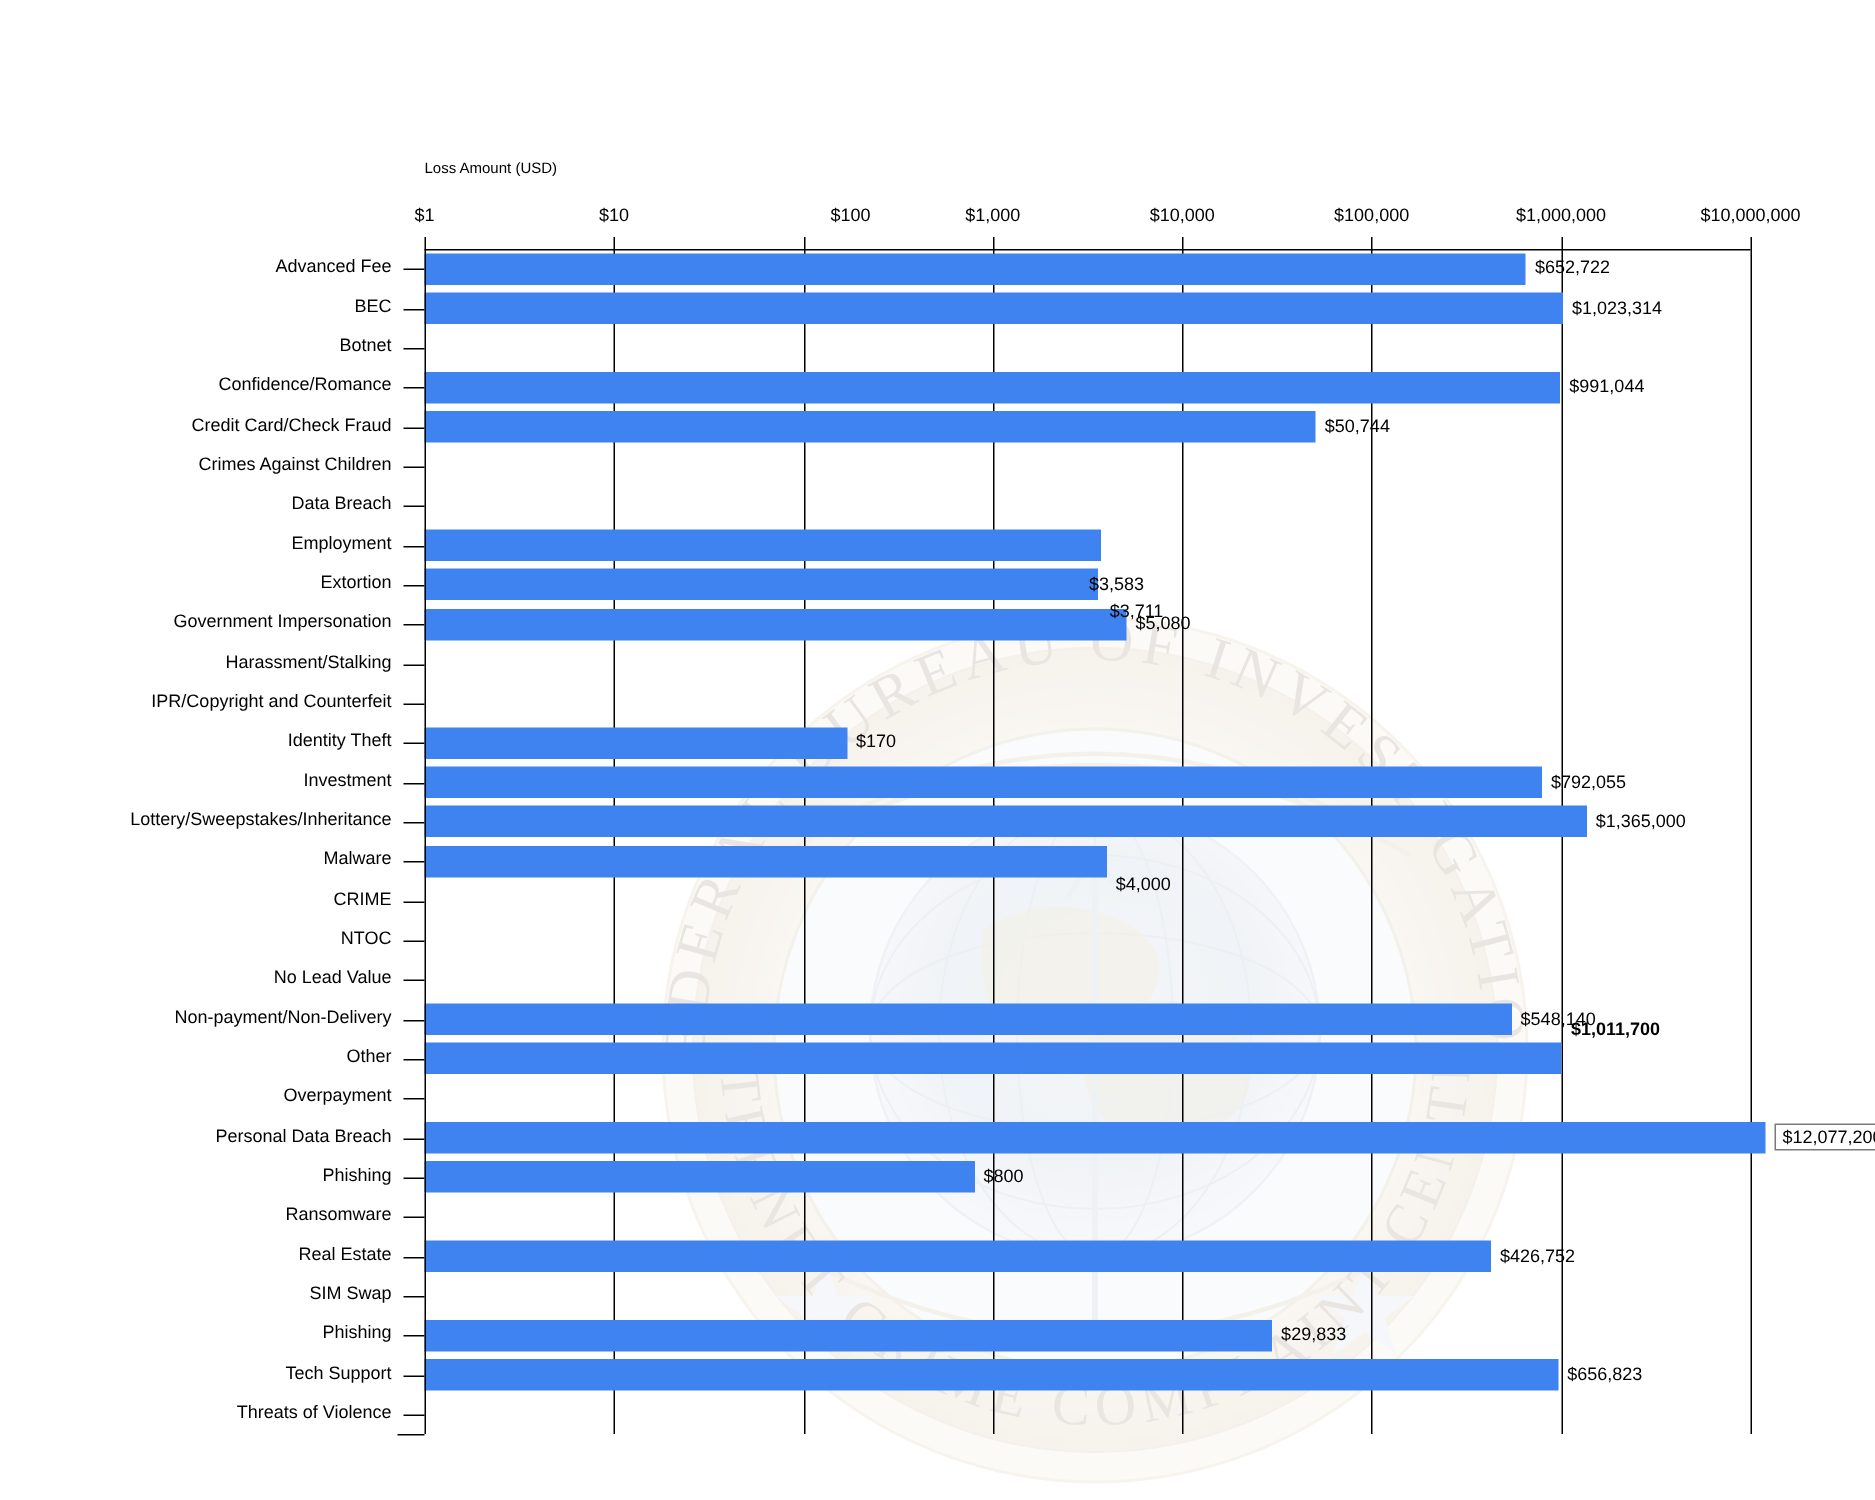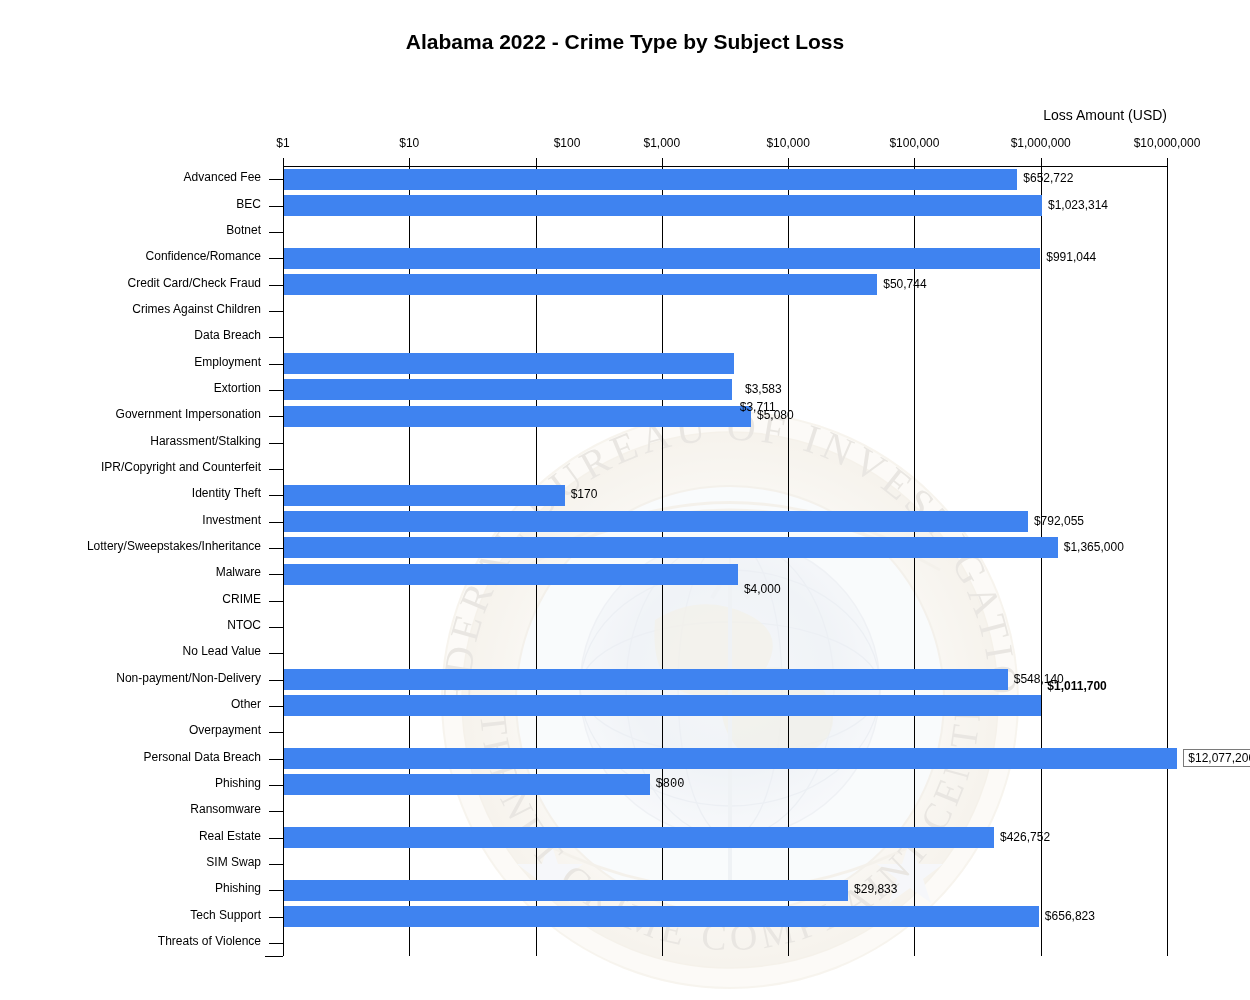--- a/index.html
+++ b/index.html
@@ -34,22 +34,22 @@
     letter-spacing: 0px;
     color: #000;
   }
 
   
   .axis-title {
     position: absolute;
     left: 283px;
     top: 107px;
     width: 884px;
-    text-align: right;
-    font-size: 14px;
+    text-align: left;
+    font-size: 10px;
     color: #000;
   }
 
   
   .watermark {
     position: absolute;
     left: 400px;
     top: 370px;
     width: 660px;
     height: 620px;
@@ -167,21 +167,20 @@
     border: 1px solid #7a7a7a;
     padding: 1px 4px;
     top: -10px;
   }
 </style>
 </head>
 <body>
 
 <div id="chart-root">
 
-  <div class="chart-title">Alabama 2022 - Crime Type by Subject Loss</div>
 
   <div class="axis-title">Loss Amount (USD)</div>
 
   <svg class="watermark" viewBox="0 0 660 620">
     <defs>
       <path id="wmArcTop" d="M 70 330 A 260 260 0 0 1 590 330"></path>
       <path id="wmArcBot" d="M 80 330 A 250 250 0 0 0 580 330"></path>
       <radialGradient id="wmGlobe" cx="50%" cy="45%" r="55%">
         <stop offset="0%" stop-color="#dfe6ef"></stop>
         <stop offset="60%" stop-color="#cfd9e6"></stop>
@@ -246,39 +245,39 @@
       <div class="bar-value" style="left: 740.317px; top: 5.16667px;">$652,722</div>
       <div class="bar" title="BEC: $1,023,314" style="top: 29px; width: 758.978px; background: rgb(63, 131, 240);"></div>
       <div class="bar-value" style="left: 764.978px; top: 31.5px;">$1,023,314</div>
       <div class="bar" title="Confidence/Romance: $991,044" style="top: 81.6667px; width: 757.221px; background: rgb(63, 131, 240);"></div>
       <div class="bar-value" style="left: 763.221px; top: 84.1667px;">$991,044</div>
       <div class="bar" title="Credit Card/Check Fraud: $50,744" style="top: 108px; width: 594.223px; background: rgb(63, 131, 240);"></div>
       <div class="bar-value" style="left: 600.223px; top: 110.5px;">$50,744</div>
       <div class="bar" title="Employment: $3,711" style="top: 187px; width: 450.776px; background: rgb(63, 131, 240);"></div>
       <div class="bar-value" style="left: 456.776px; top: 189.5px; margin-top: 44px;">$3,711</div>
       <div class="bar" title="Extortion: $3,583" style="top: 213.333px; width: 448.851px; background: rgb(63, 131, 240);"></div>
-      <div class="bar-value" style="left: 462px; top: 215.833px; text-align: center;">$3,583</div>
+      <div class="bar-value" style="left: 443px; top: 215.833px; text-align: center;">$3,583</div>
       <div class="bar" title="Government Impersonation: $5,080" style="top: 239.667px; width: 467.998px; background: rgb(63, 131, 240);"></div>
       <div class="bar-value" style="left: 473.998px; top: 242.167px;">$5,080</div>
       <div class="bar" title="Identity Theft: $170" style="top: 318.667px; width: 281.674px; background: rgb(63, 131, 240);"></div>
       <div class="bar-value" style="left: 287.674px; top: 321.167px;">$170</div>
       <div class="bar" title="Investment: $792,055" style="top: 345px; width: 744.929px; background: rgb(63, 131, 240);"></div>
       <div class="bar-value" style="left: 750.929px; top: 347.5px;">$792,055</div>
       <div class="bar" title="Lottery/Sweepstakes/Inheritance: $1,365,000" style="top: 371.333px; width: 774.78px; background: rgb(63, 131, 240);"></div>
       <div class="bar-value" style="left: 780.78px; top: 373.833px;">$1,365,000</div>
       <div class="bar" title="Malware: $4,000" style="top: 397.667px; width: 454.889px; background: rgb(63, 131, 240);"></div>
       <div class="bar-value" style="left: 460.889px; top: 400.167px; margin-top: 16px;">$4,000</div>
       <div class="bar" title="Non-payment/Non-Delivery: $548,140" style="top: 503px; width: 724.74px; background: rgb(63, 131, 240);"></div>
       <div class="bar-value" style="left: 730.74px; top: 505.5px;">$548,140</div>
       <div class="bar" title="Other: $1,011,700" style="top: 529.333px; width: 758.352px; background: rgb(63, 131, 240);"></div>
       <div class="bar-value" style="left: 764.352px; top: 513px; font-weight: bold;">$1,011,700</div>
       <div class="bar" title="Personal Data Breach: $12,077,200" style="top: 582px; width: 894.351px; background: rgb(63, 131, 240);"></div>
       <div class="bar-value highlighted" style="left: 900.351px; top: 582.5px;">$12,077,200</div>
       <div class="bar" title="Phishing: $800" style="top: 608.333px; width: 366.619px; background: rgb(63, 131, 240);"></div>
-      <div class="bar-value" style="left: 372.619px; top: 610.833px; font-family: Liberation Mono, monospace;">$800</div>
+      <div class="bar-value" style="left: 372.619px; top: 610.833px;">$800</div>
       <div class="bar" title="Real Estate: $426,752" style="top: 661px; width: 711.011px; background: rgb(63, 131, 240);"></div>
       <div class="bar-value" style="left: 717.011px; top: 663.5px;">$426,752</div>
       <div class="bar" title="Spoofing: $29,833" style="top: 713.667px; width: 565.09px; background: rgb(63, 131, 240);"></div>
       <div class="bar-value" style="left: 571.09px; top: 716.167px;">$29,833</div>
       <div class="bar" title="Tech Support: $966,779" style="top: 740px; width: 755.861px; background: rgb(63, 131, 240);"></div>
       <div class="bar-value" style="left: 761.861px; top: 742.5px;">$656,823</div>
     </div>
 
   <div id="xticks-layer">
       <div class="xtick-label" style="left: 283px;">$1</div>

